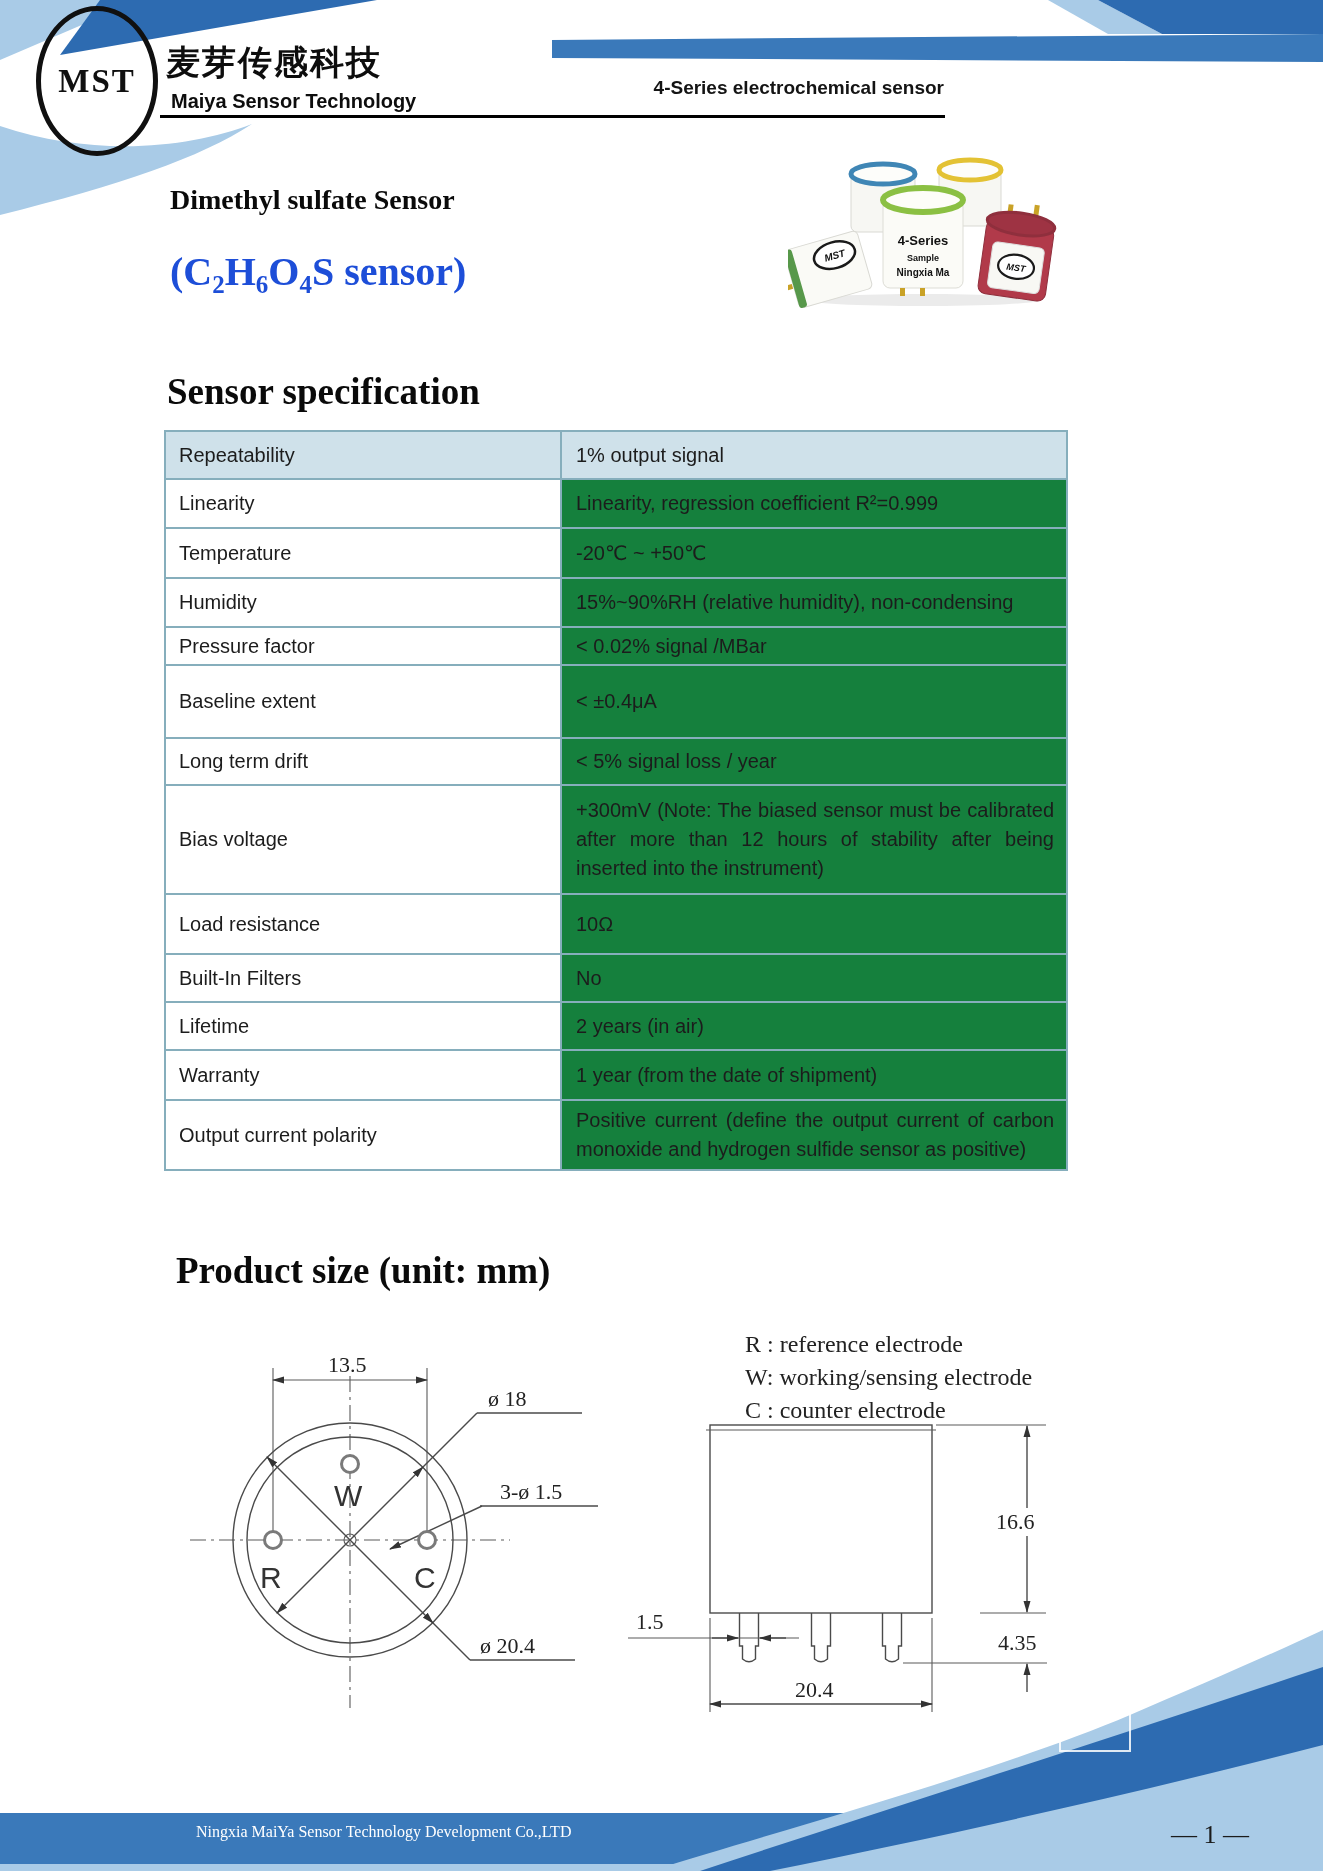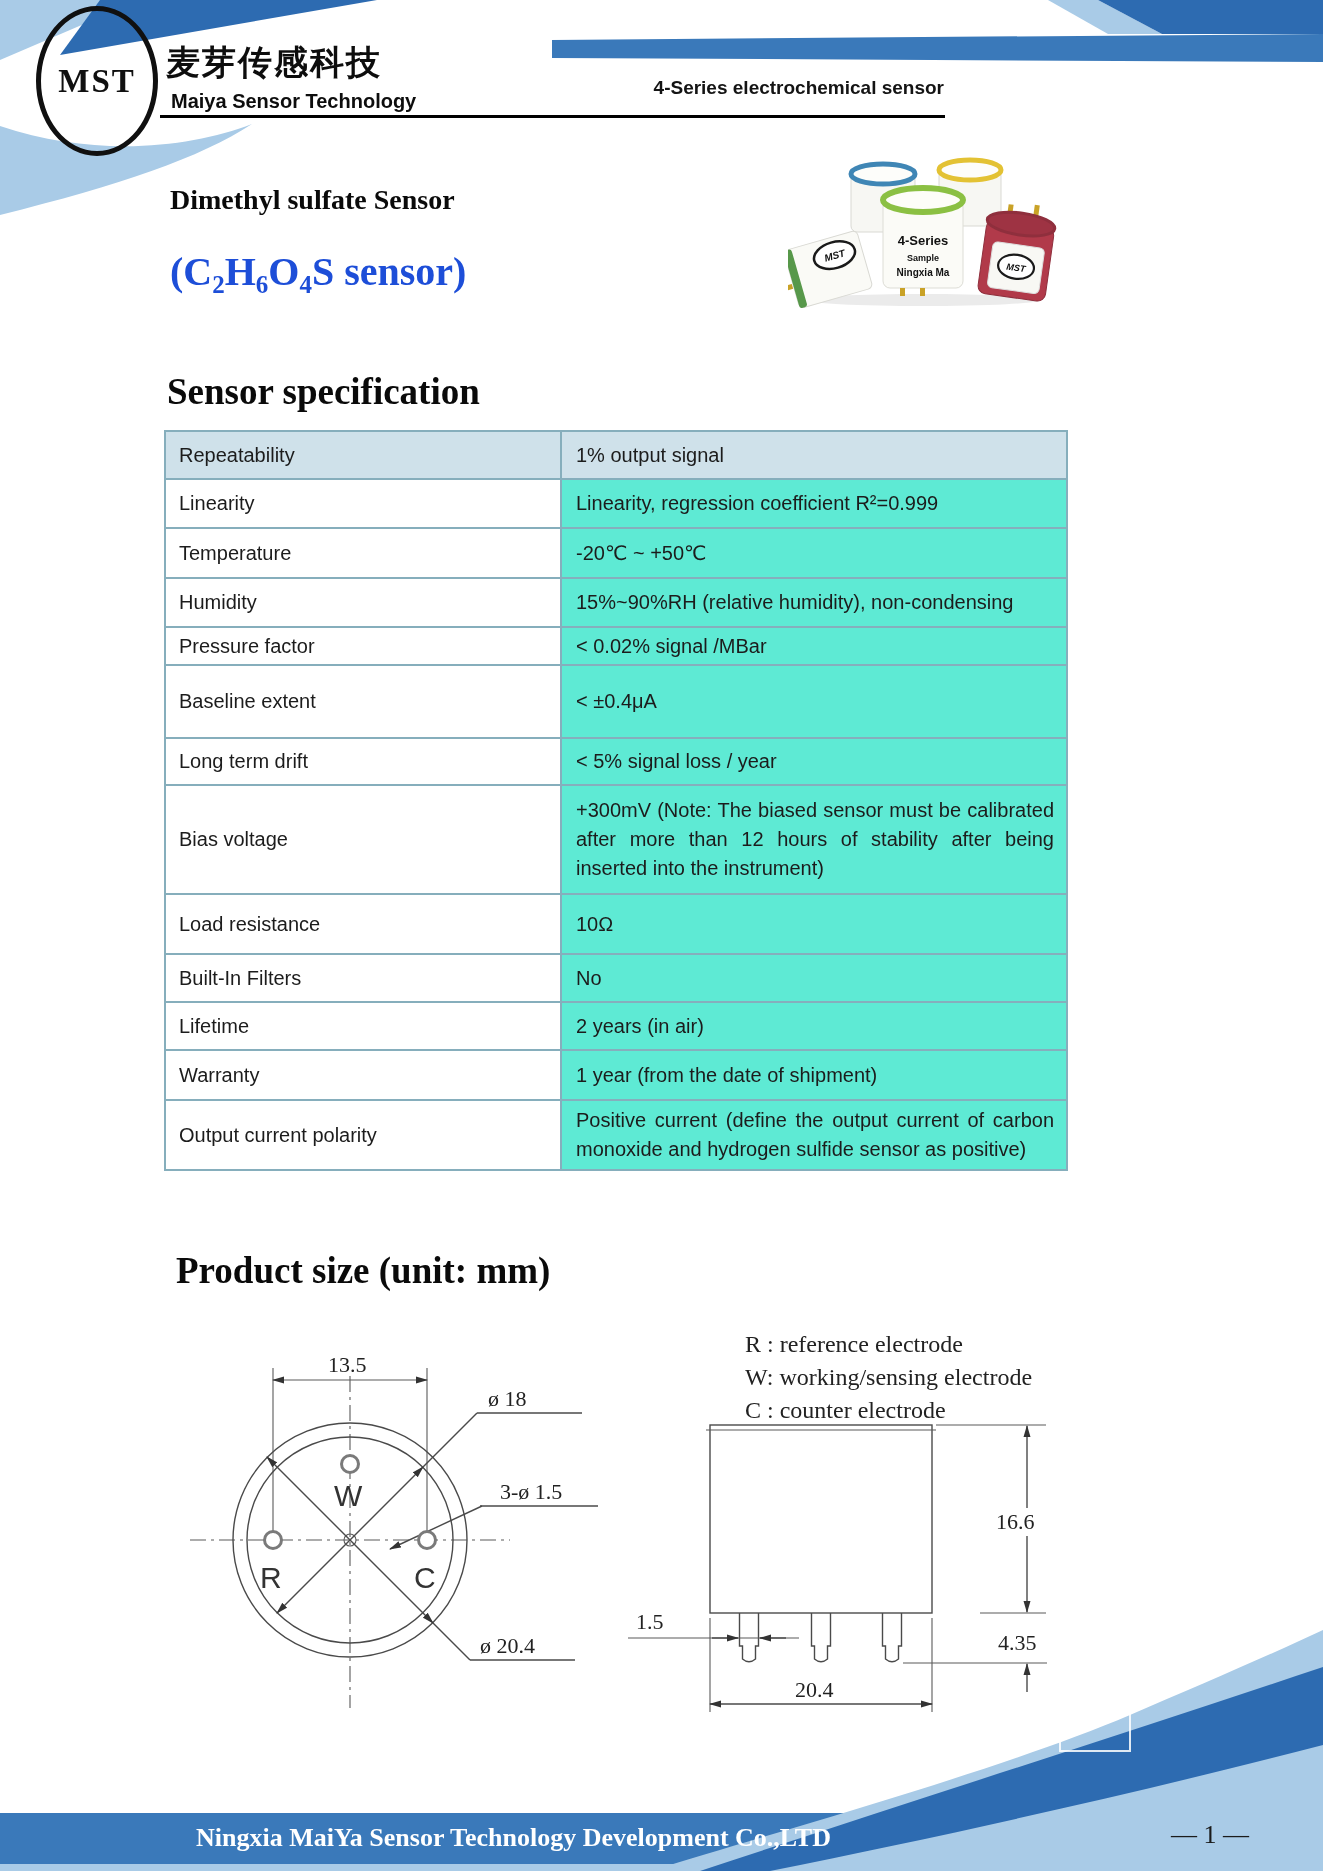--- a/index.html
+++ b/index.html
@@ -31,38 +31,38 @@
   
   .h-section{font-family:"Liberation Serif","DejaVu Serif",serif;font-weight:700;font-size:37px;color:#0a0a0a;z-index:3;}
   #h-spec{left:167px;top:370px;}
   #h-size{left:176px;top:1249px;}
   
   #spec-table{left:157px;top:430px;width:851px;border-collapse:collapse;table-layout:fixed;z-index:3;margin-left:7px;}
   #spec-table td{
     border:2px solid #86aebc;font-size:20px;line-height:1.45;color:#1c1c1c;vertical-align:middle;
   }
   #spec-table td.lbl{width:373px;padding:2px 8px 2px 13px;background:#ffffff;}
-  #spec-table td.val{width:478px;padding:2px 12px 2px 14px;background:#5eead4;}
+  #spec-table td.val{width:478px;padding:2px 12px 2px 14px;background:#15803d;}
   #spec-table tr.first td{background:#cfe1ea;}
   #spec-table td.justify{text-align:justify;}
   
   #drawing{left:150px;top:1320px;z-index:2;}
   .dim-txt{font-family:"Liberation Serif","DejaVu Serif",serif;font-size:22px;fill:#222;}
   .legend-txt{font-family:"Liberation Serif","DejaVu Serif",serif;font-size:24px;fill:#222;}
   .pin-letter{font-family:"Liberation Sans","DejaVu Sans",sans-serif;font-size:30px;fill:#333;}
   .thin{stroke:#4a4a4a;stroke-width:1.4;fill:none;}
   .thinner{stroke:#5a5a5a;stroke-width:1.1;fill:none;}
   .dashdot{stroke:#5a5a5a;stroke-width:1.1;fill:none;stroke-dasharray:16 5 3 5;}
   
   #photo{left:788px;top:150px;z-index:3;}
   .photo-lbl{font-family:"Liberation Sans","DejaVu Sans",sans-serif;font-weight:700;fill:#111;}
   
   #footer-art{left:0;top:1600px;z-index:2;}
   .footer-company{left:196px;top:1823px;font-family:"Liberation Serif","DejaVu Serif",serif;
-    font-weight:700;font-size:26px;color:#fff;z-index:4;text-align:right;}
+    font-weight:400;font-size:16px;color:#fff;z-index:4;text-align:right;}
   .page-num{left:1140px;top:1820px;width:140px;text-align:center;
     font-family:"Liberation Serif","DejaVu Serif",serif;font-size:26px;color:#1b1b1b;z-index:4;}
 </style>
 </head>
 <body>
 
 <svg id="header-art" class="abs" width="1323" height="240" viewBox="0 0 1323 240">
   <path d="M0,0 L140,0 L0,60 Z" fill="#a9cbe7"></path>
   <path d="M100,0 L377,0 L60,55 Z" fill="#2d6bb1"></path>
   <path d="M0,215 C120,185 200,158 252,124 C190,148 95,158 0,126 Z" fill="#a9cbe7"></path>

